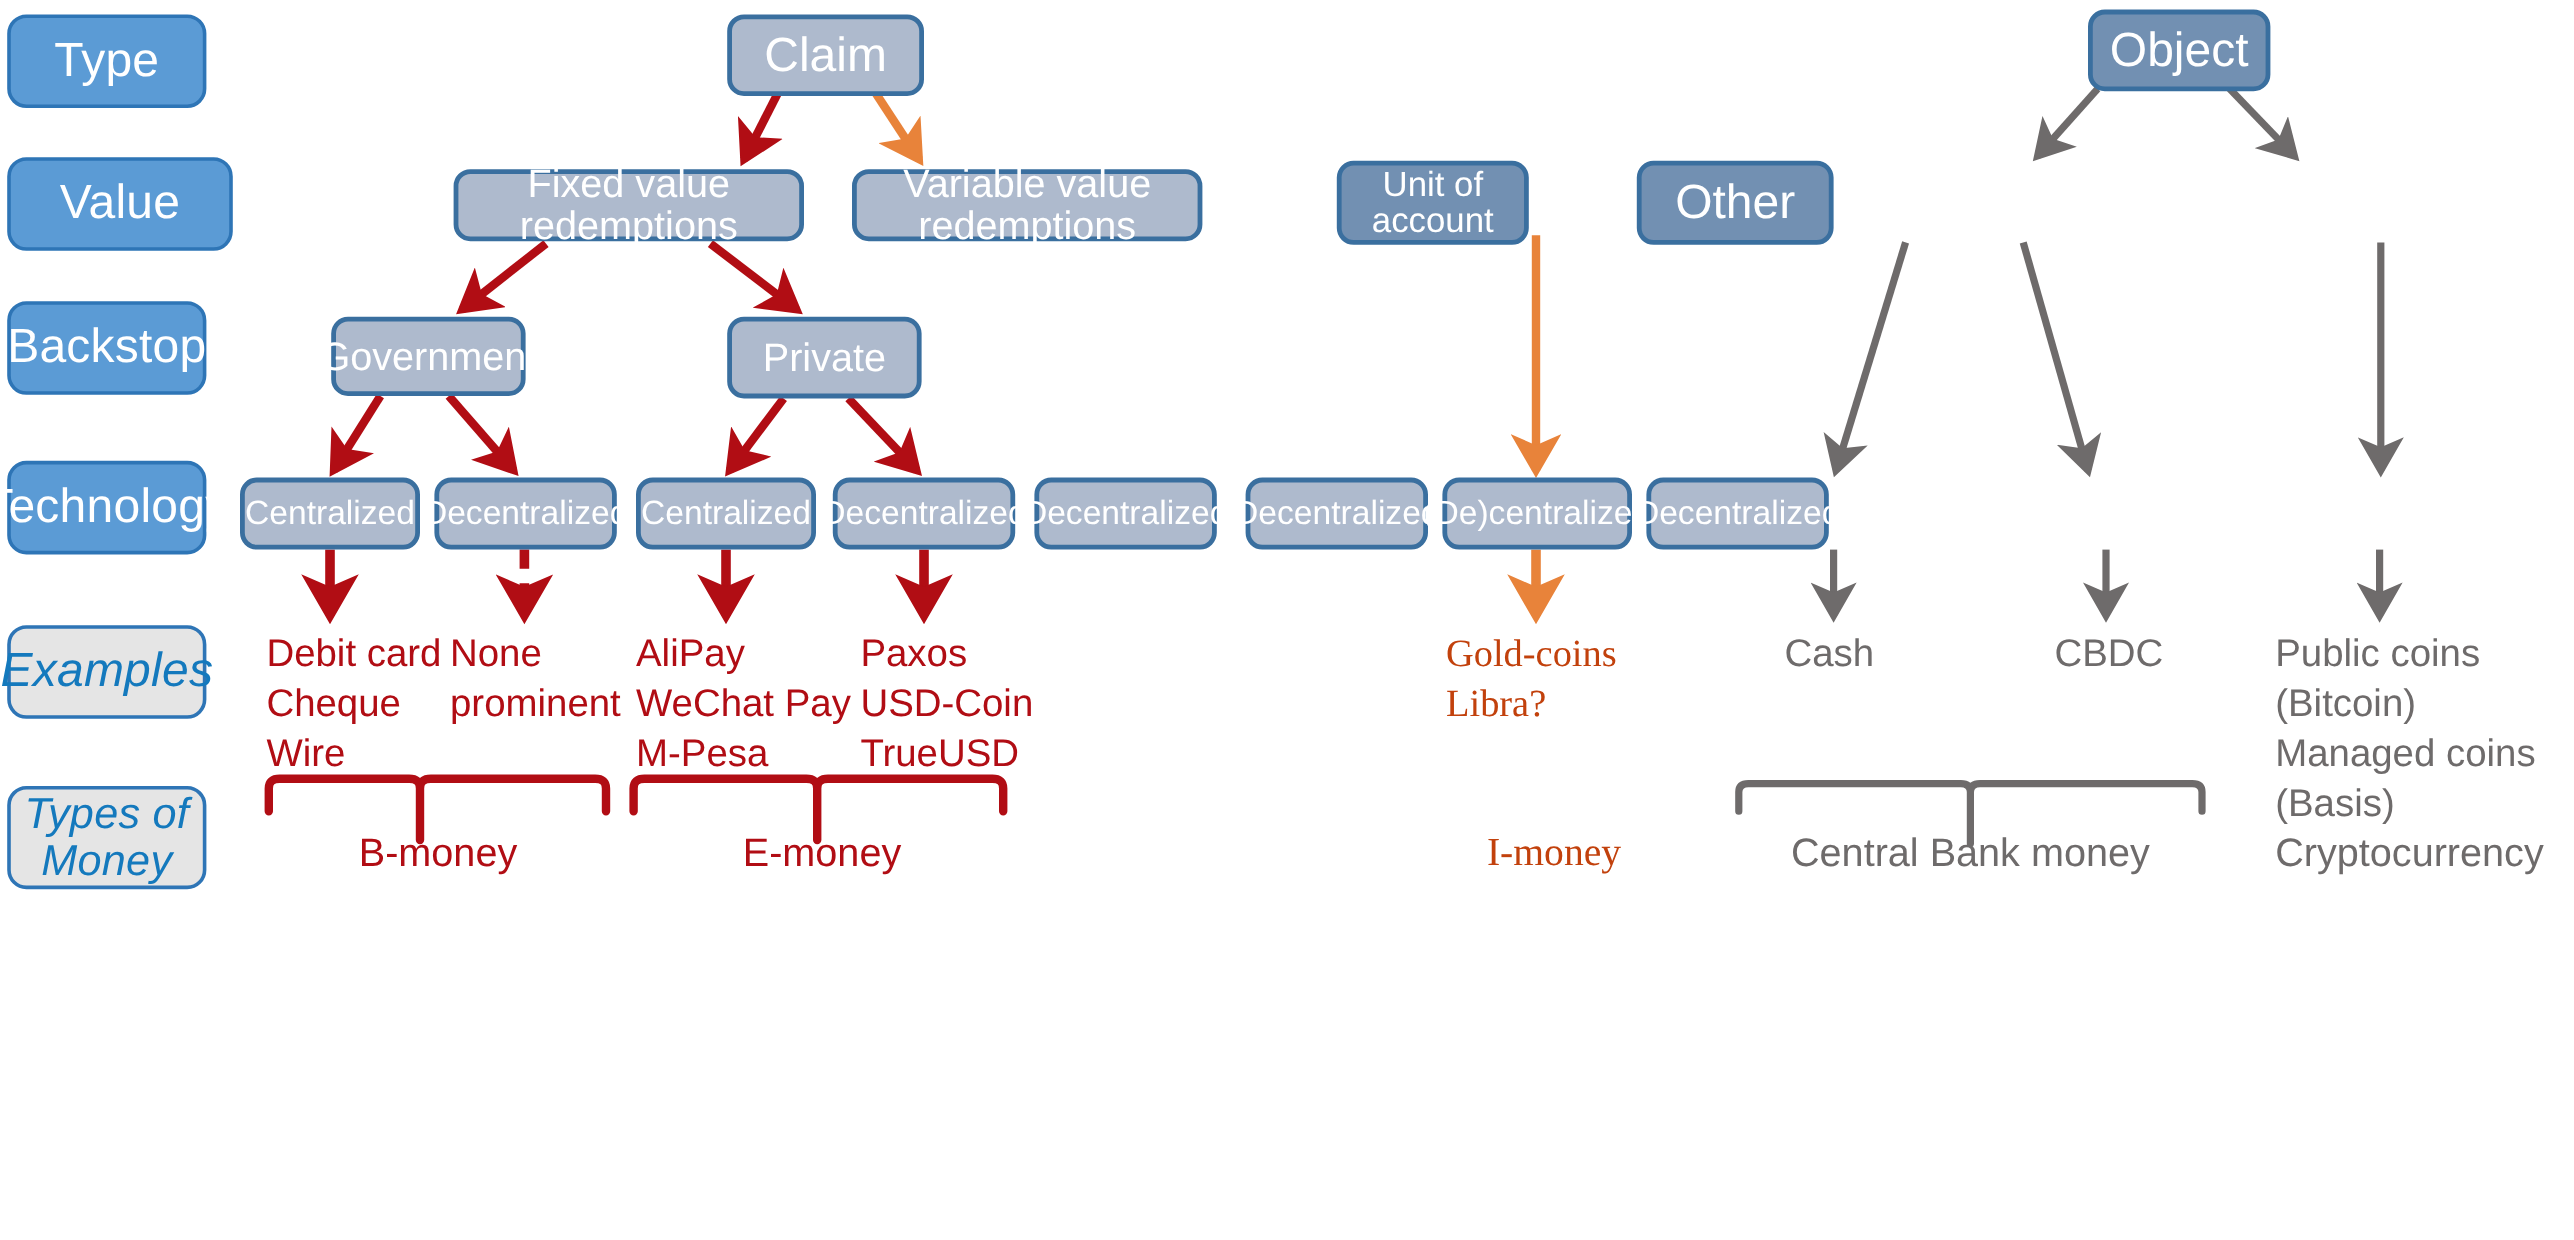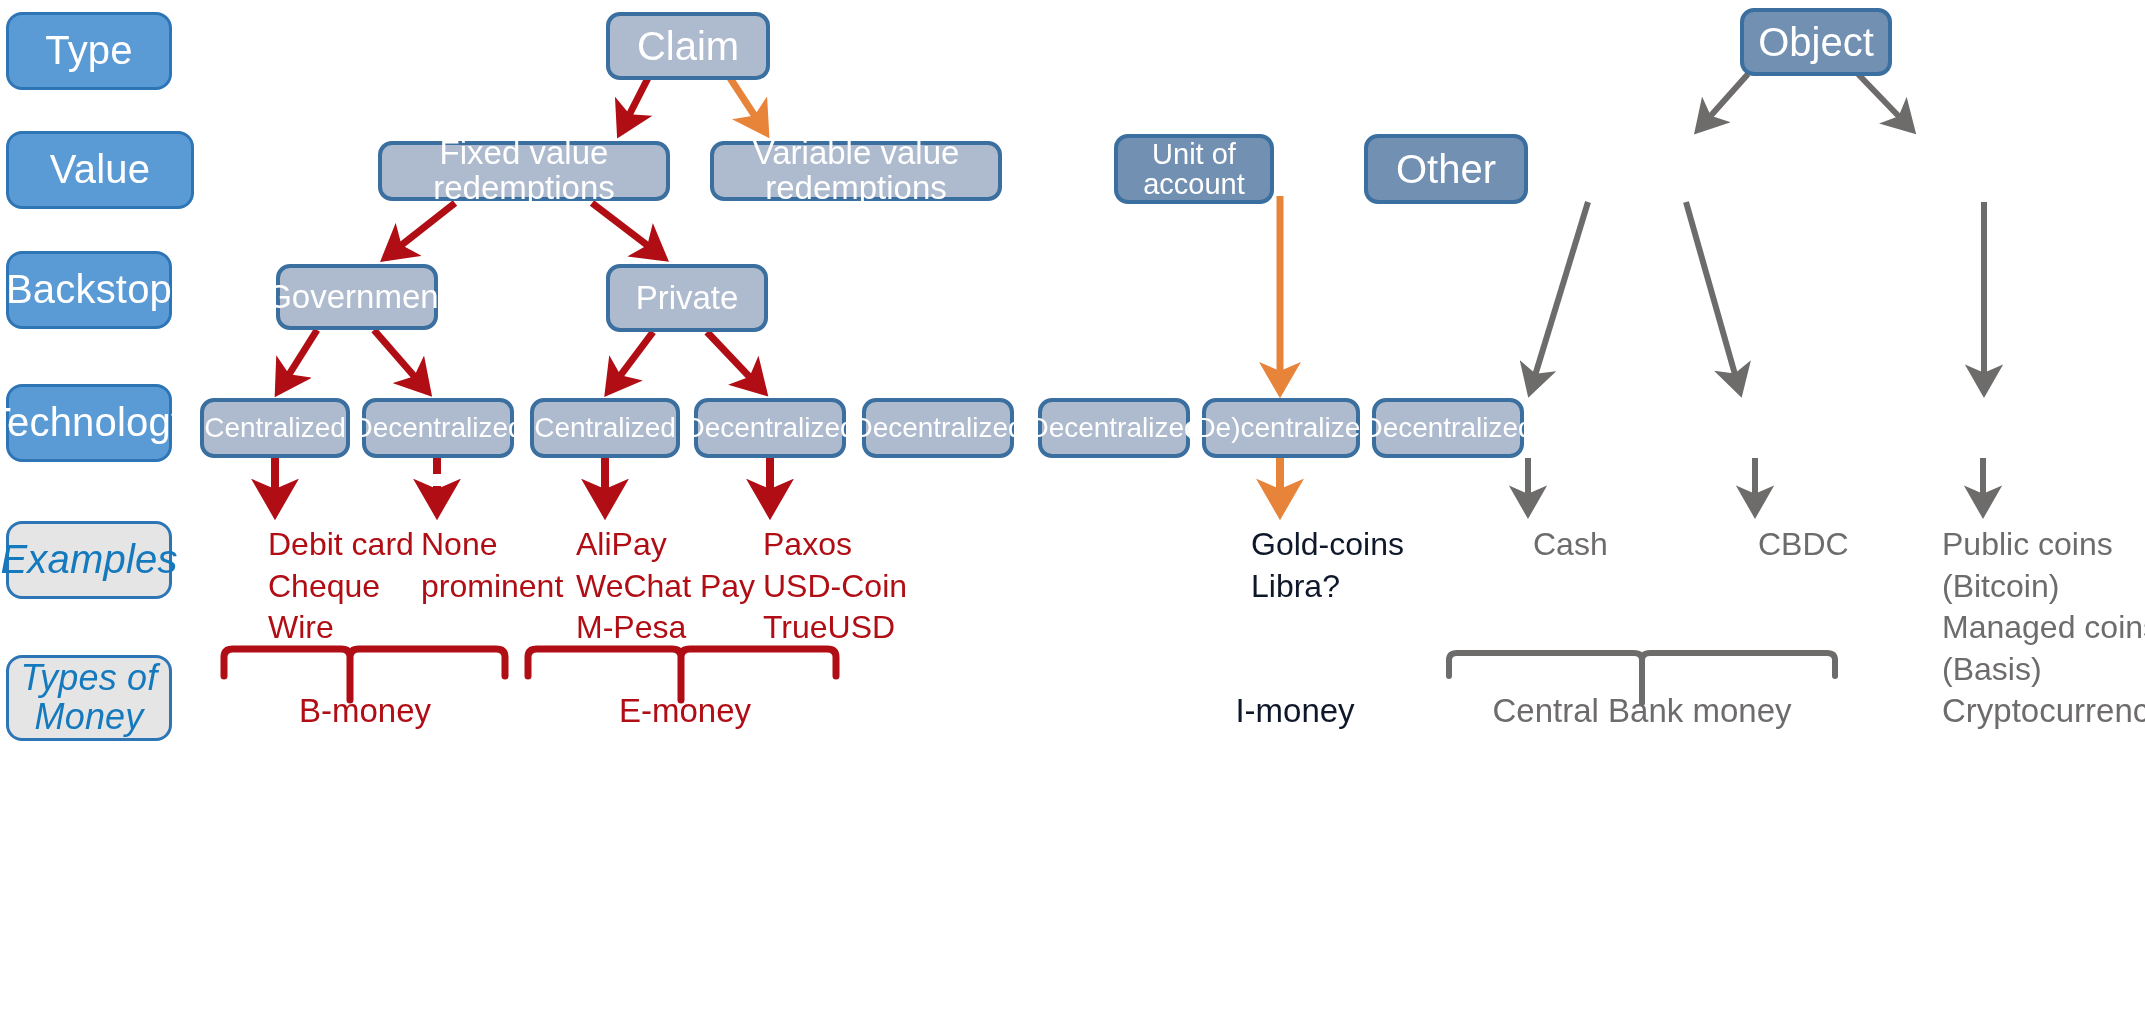--- a/index.html
+++ b/index.html
@@ -65,24 +65,24 @@
   .node.mid  { font-size:33px; }
 
   
   .txt{
     position:absolute;
     line-height:1.30;
     white-space:pre-line;
     font-size:32px;
   }
   .txt.red   { color:#b10d14; }
-  .txt.orange{ color:#0f172a; }
+  .txt.orange{ color:#c2410c;font-family:Liberation Serif, serif; }
   .txt.gray  { color:#6e6b6b; }
   .txt.center{ text-align:center; }
-  .txt.left  { text-align:left;margin-left:46px; }
+  .txt.left  { text-align:left; }
   .summary{ font-size:33px; }
 </style>
 </head>
 <body>
 
 <div id="canvas">
 
   <div class="rowlabel" style="left:6px;  top:12px;  width:166px; height:78px;">Type</div>
 
   <div class="rowlabel" style="left:6px;  top:131px; width:188px; height:78px;">Value</div>

